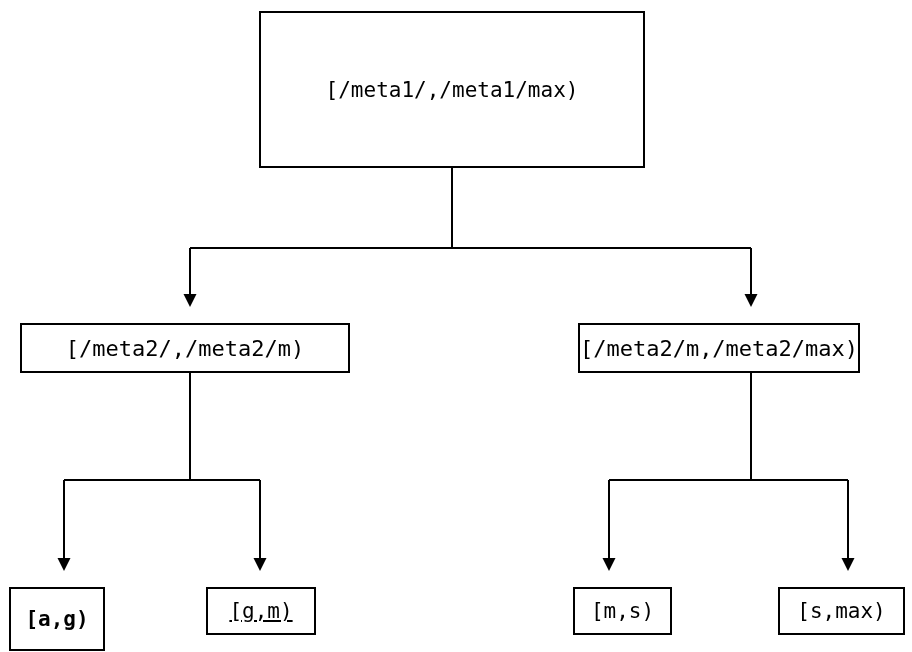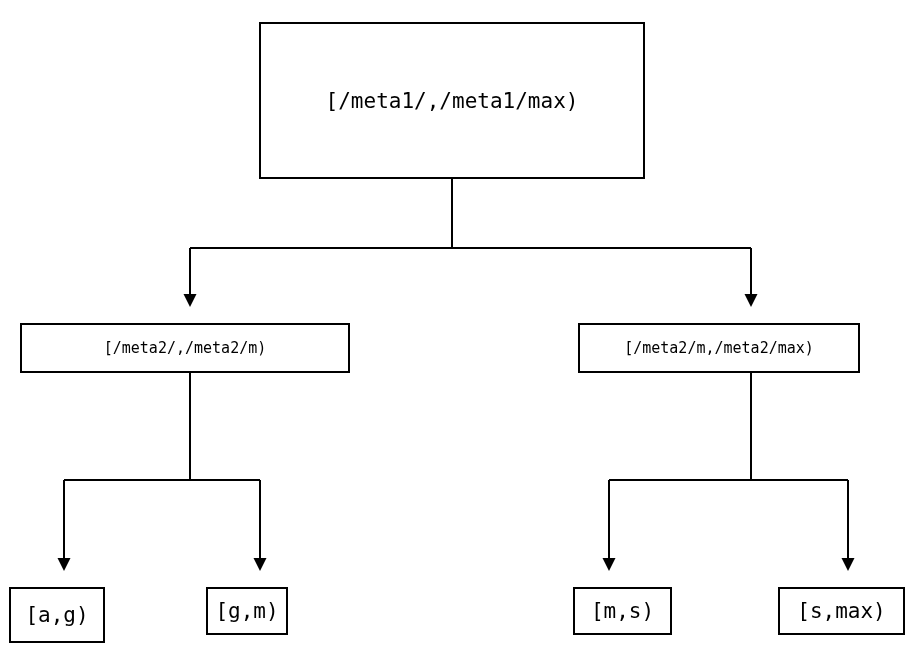--- a/index.html
+++ b/index.html
@@ -21,21 +21,21 @@
     border: 2px solid #000000;
     background: #ffffff;
     display: flex;
     align-items: center;
     justify-content: center;
     color: #000000;
     white-space: pre;
     letter-spacing: 0px;
   }
   .node-root   { font-size: 21px; }
-  .node-mid    { font-size: 15px; }
+  .node-mid    { font-size: 22px; }
   .node-leaf   { font-size: 21px; }
   #edges {
     position: absolute;
     left: 0;
     top: 0;
     width: 912px;
     height: 652px;
     pointer-events: none;
   }
 </style>
@@ -77,37 +77,37 @@
     <g fill="#000000" stroke="none">
       <polygon points="183.5,294 196.5,294 190,307"></polygon>
       <polygon points="744.5,294 757.5,294 751,307"></polygon>
       <polygon points="57.5,558 70.5,558 64,571"></polygon>
       <polygon points="253.5,558 266.5,558 260,571"></polygon>
       <polygon points="602.5,558 615.5,558 609,571"></polygon>
       <polygon points="841.5,558 854.5,558 848,571"></polygon>
     </g>
   </svg>
 
-  <div class="node node-root" style="left:259px; top:22px; width:386px; height:157px;">
+  <div class="node node-root" style="left:259px; top:11px; width:386px; height:157px;">
     <span>[/meta1/,/meta1/max)</span>
   </div>
 
   <div class="node node-mid" style="left:20px; top:323px; width:330px; height:50px;">
     <span>[/meta2/,/meta2/m)</span>
   </div>
 
   <div class="node node-mid" style="left:578px; top:323px; width:282px; height:50px;">
     <span>[/meta2/m,/meta2/max)</span>
   </div>
 
-  <div class="node node-leaf" style="left:9px; top:587px; width:96px; height:56px;">
+  <div class="node node-leaf" style="left:9px; top:587px; width:96px; height:64px;font-weight:bold;">
     <span>[a,g)</span>
   </div>
 
-  <div class="node node-leaf" style="left:206px; top:587px; width:82px; height:48px;">
+  <div class="node node-leaf" style="left:206px; top:587px; width:110px; height:48px;text-decoration:underline;">
     <span>[g,m)</span>
   </div>
 
   <div class="node node-leaf" style="left:553px; top:587px; width:99px; height:48px;margin-left:20px;">
     <span>[m,s)</span>
   </div>
 
   <div class="node node-leaf" style="left:778px; top:587px; width:127px; height:48px;justify-content:center;">
     <span>[s,max)</span>
   </div>

